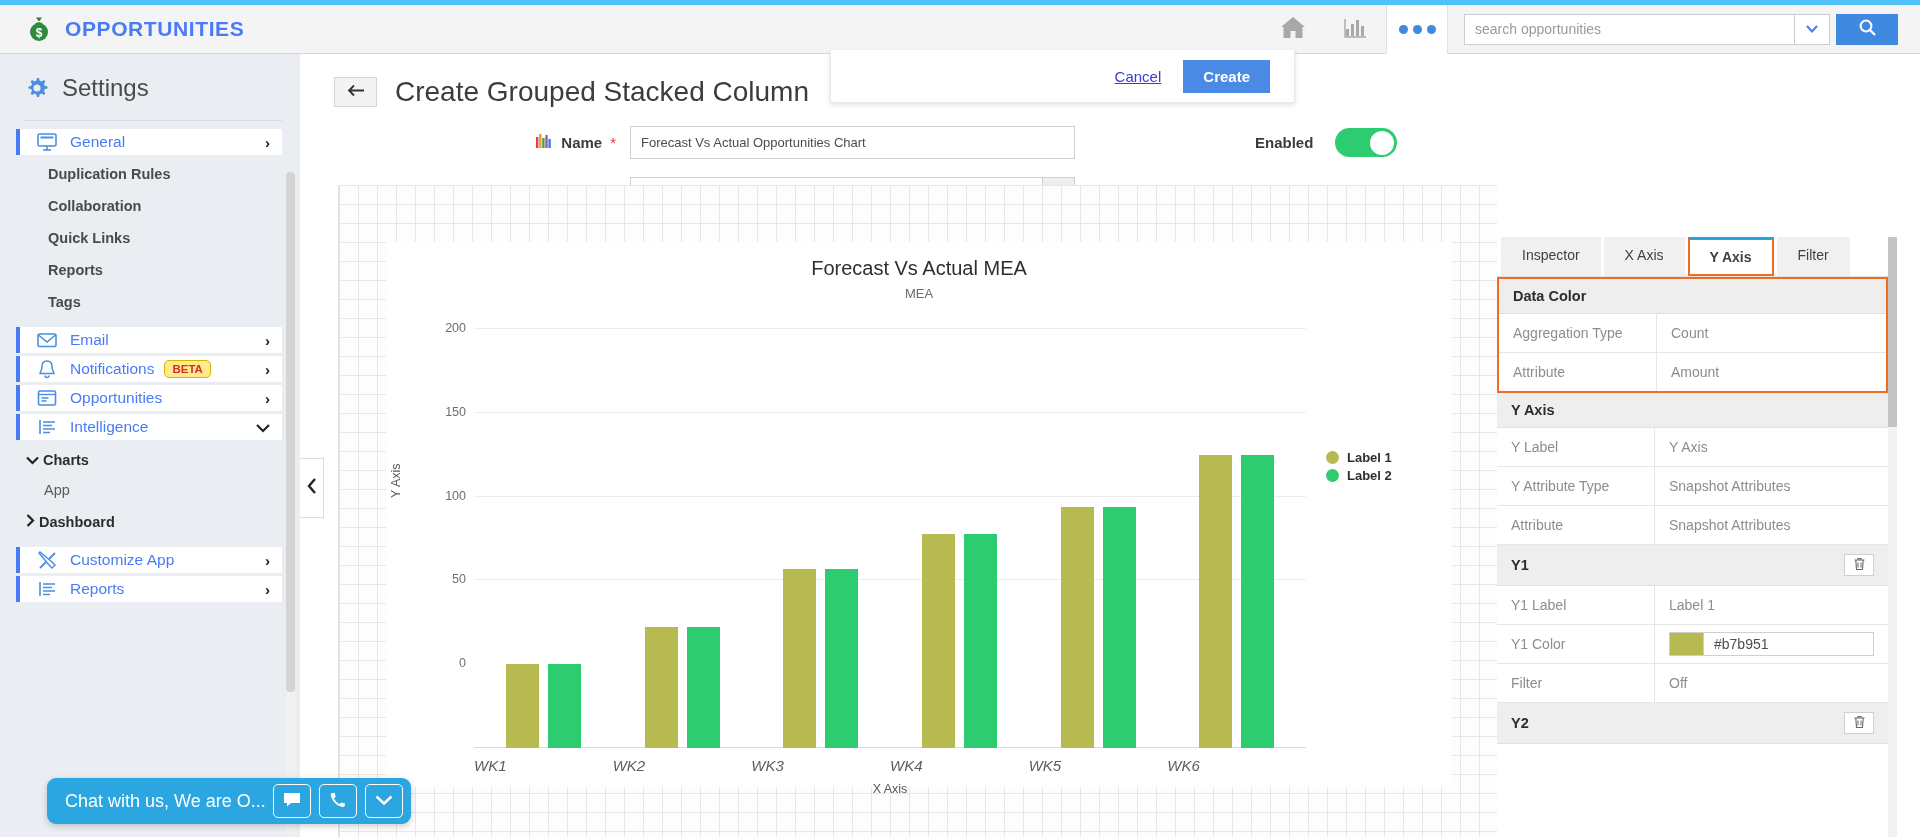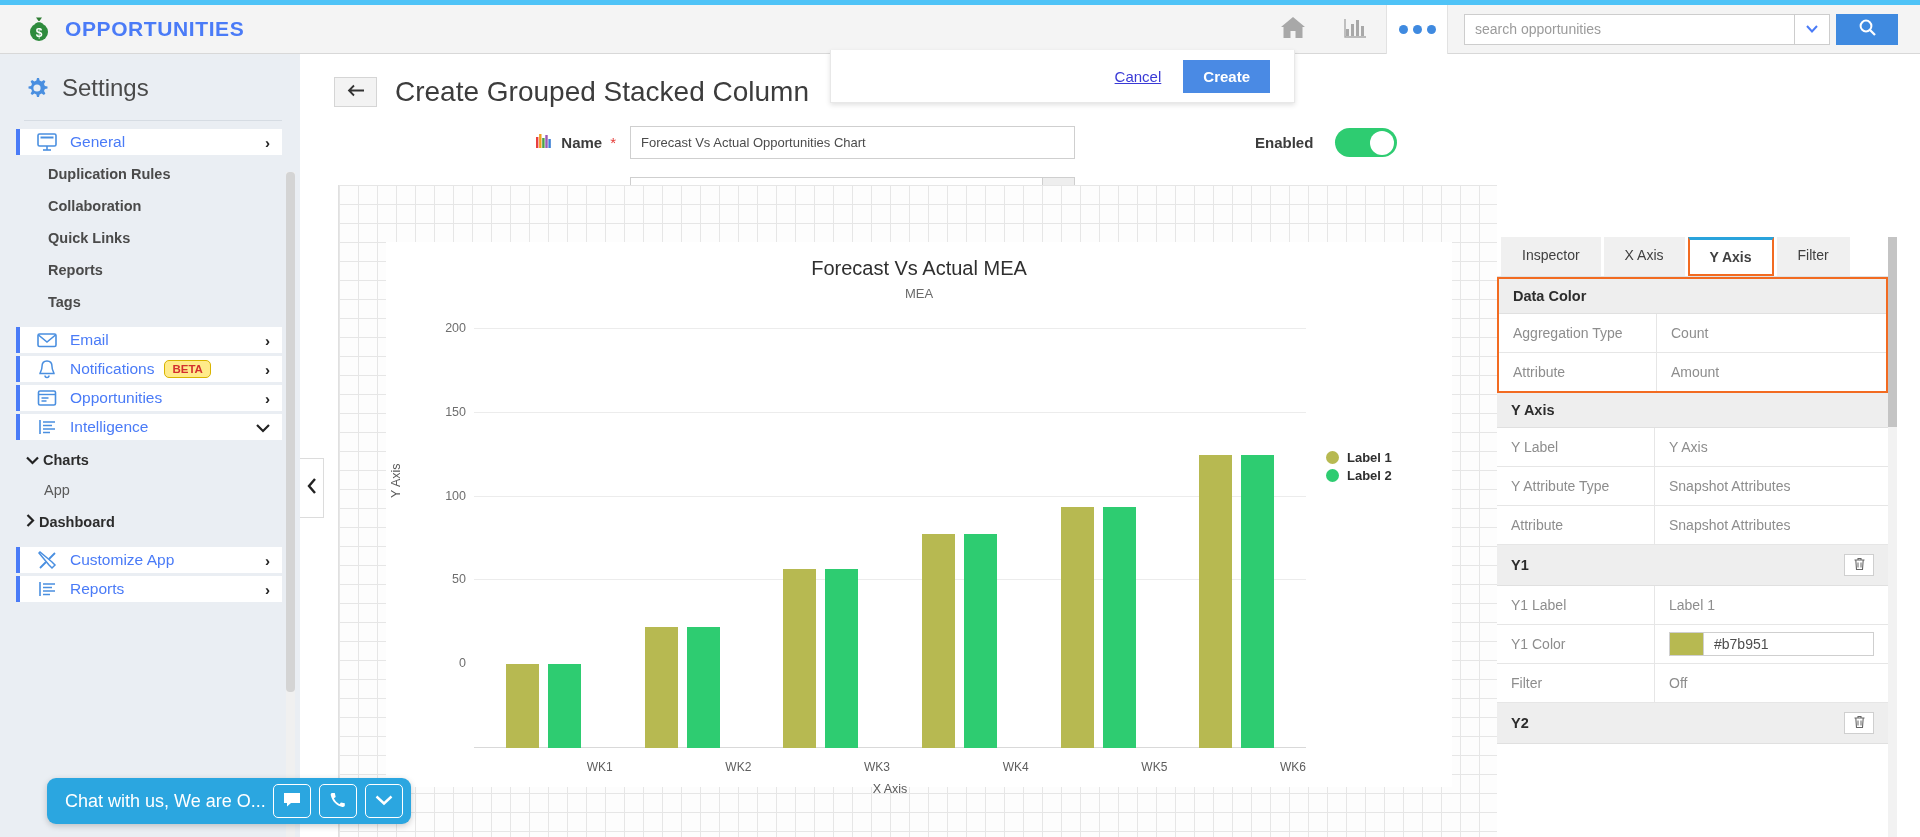--- a/index.html
+++ b/index.html
@@ -182,21 +182,21 @@
   .ytick {
     position:absolute; left:36px; width:44px; text-align:right;
     font-size:12.5px; color:#6e6e6e;
   }
   .bars { position:absolute; left:88px; bottom:0; width:832px; height:335px; display:flex; }
   .grp { flex:1 1 0; display:flex; align-items:flex-end; justify-content:center; gap:9px; }
   .bar { width:33px; }
   .xtick-row {
     position:absolute; left:88px; bottom:-26px; width:832px; display:flex;
   }
-  .xtick { flex:1 1 0; text-align:right; font-size:12px; color:#5d5d5d; }
+  .xtick { flex:1 1 0; text-align:left; font-size:15px; color:#5d5d5d;font-style:italic; }
   .xaxis-label {
     position:absolute; left:88px; bottom:-48px; width:832px; text-align:center;
     font-size:12.5px; color:#5a5a5a;
   }
   .axis-base { position:absolute; left:88px; bottom:0; width:832px; height:1px; background:#d9d9d9; }
   .legend { position:absolute; left:940px; top:122px; }
   .legend-item { display:flex; align-items:center; gap:8px; margin-bottom:3px; }
   .legend-dot { width:13px; height:13px; border-radius:50%; }
   .legend-txt { font-size:13px; font-weight:bold; color:#2f2f2f; }
 

